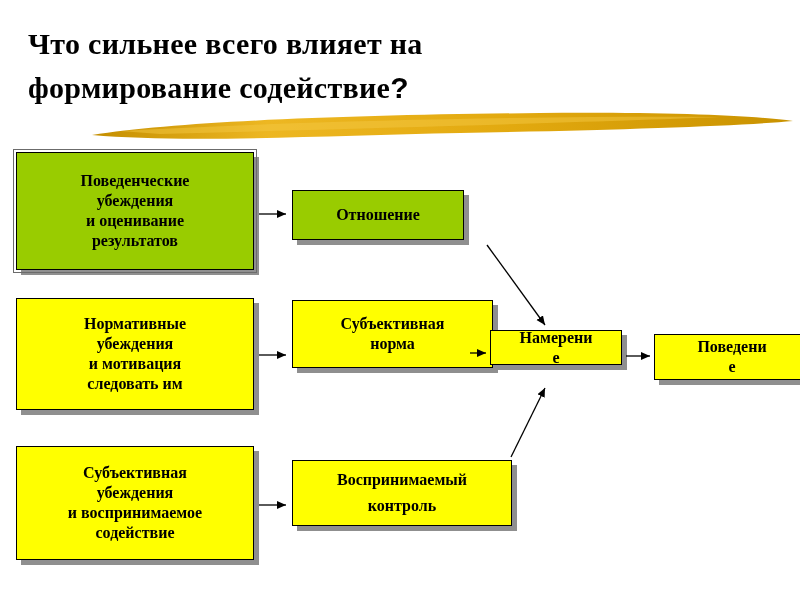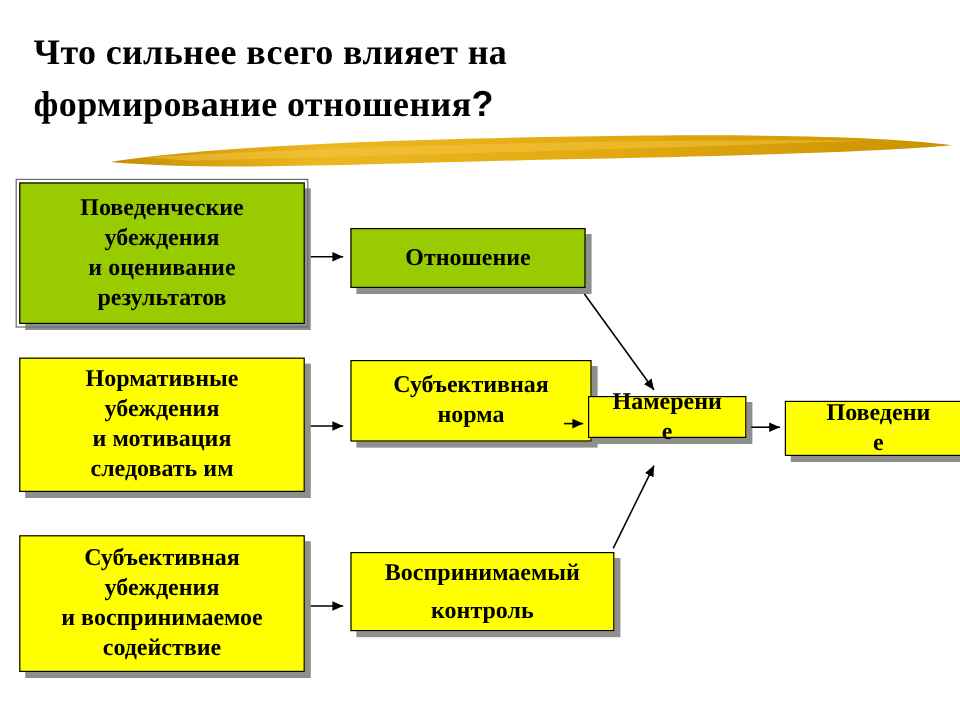--- a/index.html
+++ b/index.html
@@ -45,21 +45,21 @@
     position: absolute;
     box-sizing: border-box;
     border: 1.5px solid #000000;
     box-shadow: 5px 5px 0 var(--shadow, #8f8f8f);
     display: flex;
     align-items: center;
     justify-content: center;
     text-align: center;
     font-family: "Liberation Serif", serif;
     font-weight: bold;
-    font-size: 20px;
+    font-size: 16px;
     line-height: 1.25;
     color: #000000;
     padding: 2px 4px;
   }
   .box span {
     white-space: pre-line;
   }
   .green  { background: var(--box-green, #99CC00); }
   .yellow { background: var(--box-yellow, #FFFF00); align-items: center; }
   .selected {
@@ -73,21 +73,21 @@
     pointer-events: none;
   }
 </style>
 </head>
 <body>
 
 <div class="slide">
 
   <h1 class="title">
     <span>Что сильнее всего влияет на</span><br>
-    <span>формирование отношения</span><span class="qmark">?</span>
+    <span>формирование содействие</span><span class="qmark">?</span>
   </h1>
 
   <svg class="swoosh" width="800" height="48" viewBox="0 0 800 48">
     <defs>
       <linearGradient id="goldgrad" x1="0" y1="0" x2="1" y2="0">
         <stop offset="0" stop-color="#C48E00"></stop>
         <stop offset="0.25" stop-color="#EDB722"></stop>
         <stop offset="0.6" stop-color="#E2A90F"></stop>
         <stop offset="1" stop-color="#C99200"></stop>
       </linearGradient>
@@ -97,21 +97,21 @@
     <path d="M 120 28 C 300 18, 520 13, 720 14 C 600 19, 380 25, 160 31 Z" fill="#F4C741" opacity="0.5"></path>
   </svg>
 
   <div class="box green selected" style="left:16px; top:152px; width:238px; height:118px;">
     <span>Поведенческие
 убеждения
 и оценивание
 результатов</span>
   </div>
 
-  <div class="box green" style="left:292px; top:190px; width:196px; height:50px;justify-content:center;">
+  <div class="box green" style="left:292px; top:190px; width:172px; height:50px;justify-content:center;">
     <span>Отношение</span>
   </div>
 
   <div class="box yellow" style="left:16px; top:298px; width:238px; height:112px;">
     <span>Нормативные
 убеждения
 и мотивация
 следовать им</span>
   </div>
 

